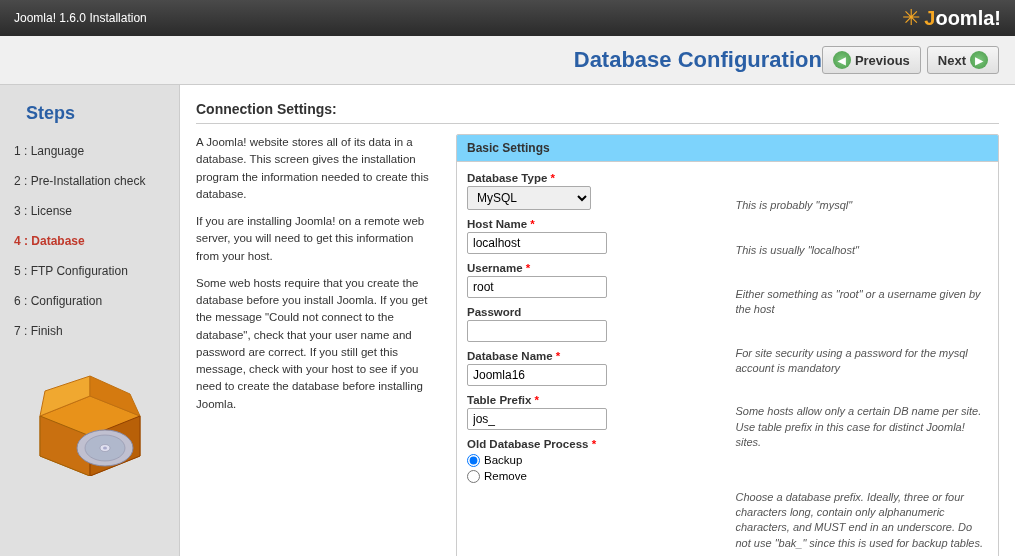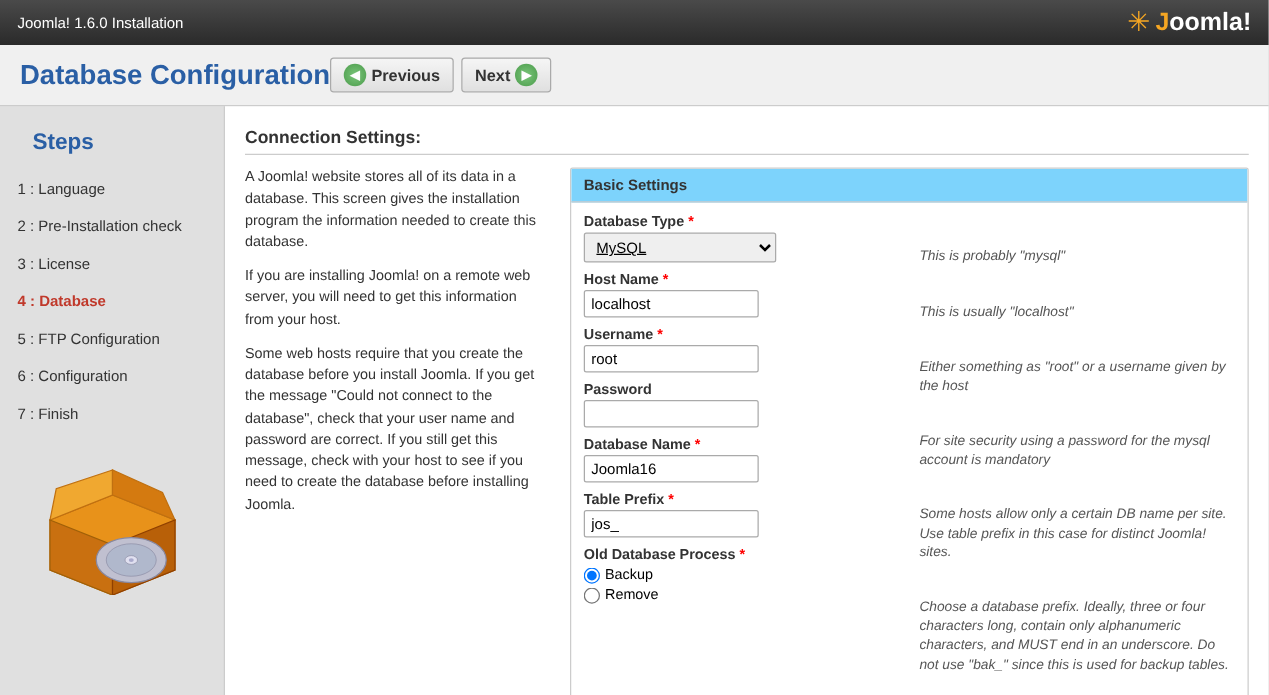--- a/index.html
+++ b/index.html
@@ -15,21 +15,21 @@
       padding: 8px 14px;
       height: 36px;
     }
 
     
     #header-bar {
       background: #f0f0f0;
       border-bottom: 1px solid #ccc;
       display: flex;
       align-items: center;
-      justify-content: flex-start;
+      justify-content: flex-end;
       padding: 10px 16px;
     }
     #header-bar h1 {
       font-size: 22px;
       font-weight: bold;
       color: #2a5fa5;
     }
     #nav-buttons { display: flex; gap: 6px; align-items: center; }
     .nav-btn {
       display: flex;
@@ -163,21 +163,21 @@
     .required { color: red; }
     .field-group input[type="text"],
     .field-group input[type="password"],
     .field-group select {
       width: 140px;
       padding: 3px 5px;
       border: 1px solid #aaa;
       border-radius: 2px;
       font-size: 12px;
     }
-    .field-group select { width: 154px; text-decoration: underline; }
+    .field-group select { width: 124px; }
 
     
     .old-db-section { margin-top: 8px; }
     .old-db-section label.main-label {
       font-size: 11.5px;
       font-weight: bold;
       color: #333;
       margin-bottom: 4px;
       display: block;
     }
@@ -359,21 +359,21 @@
               </div>
               <div class="hint-block" style="margin-bottom:28px;">
                 <span>This is usually "localhost"</span>
               </div>
               <div class="hint-block" style="margin-bottom:28px;">
                 <span>Either something as "root" or a username given by the host</span>
               </div>
               <div class="hint-block" style="margin-bottom:28px;">
                 <span>For site security using a password for the mysql account is mandatory</span>
               </div>
-              <div class="hint-block" style="margin-bottom:28px;">
+              <div class="hint-block" style="margin-bottom:39px;">
                 <span>Some hosts allow only a certain DB name per site. Use table prefix in this case for distinct Joomla! sites.</span>
               </div>
               <div class="hint-block" style="margin-bottom:28px;">
                 <span>Choose a database prefix. Ideally, three or four characters long, contain only alphanumeric characters, and MUST end in an underscore. Do not use "bak_" since this is used for backup tables.</span>
               </div>
 
             </div>
 
           </div>
         </div>

